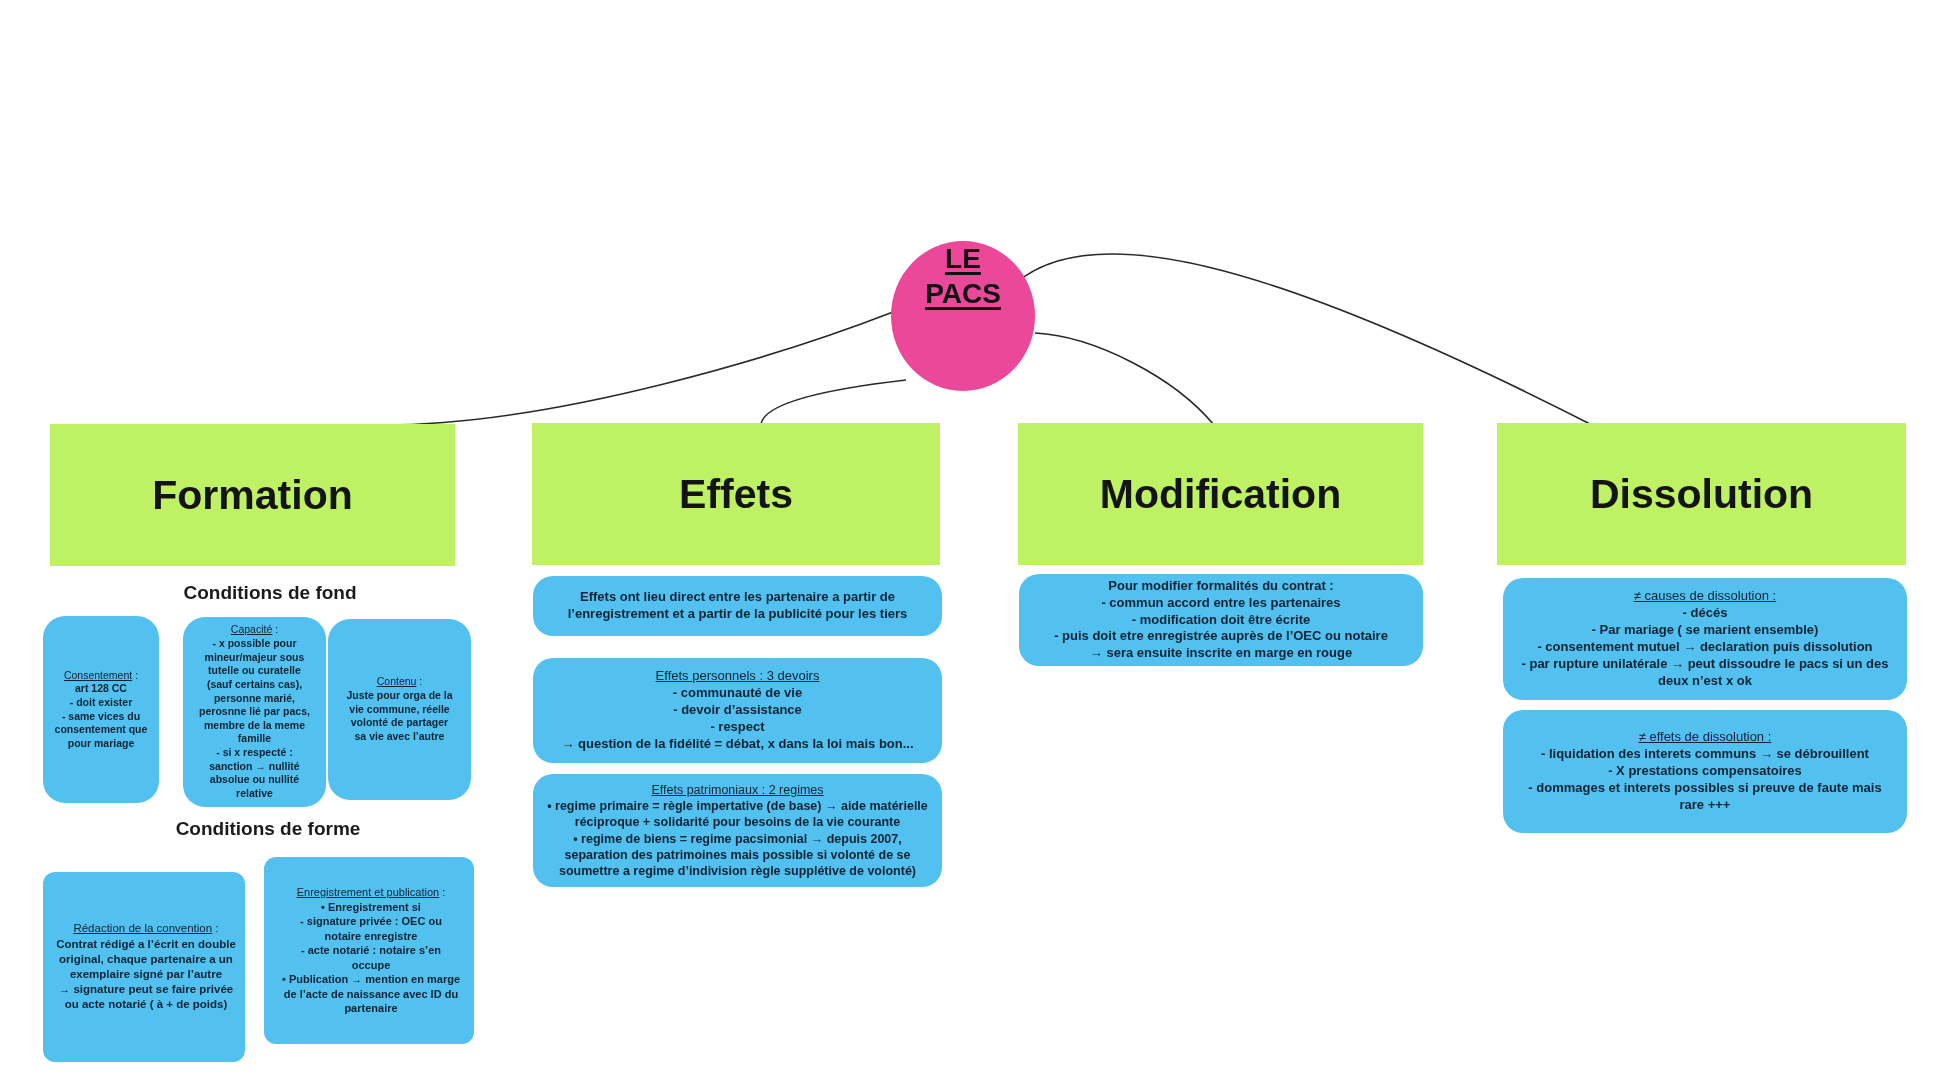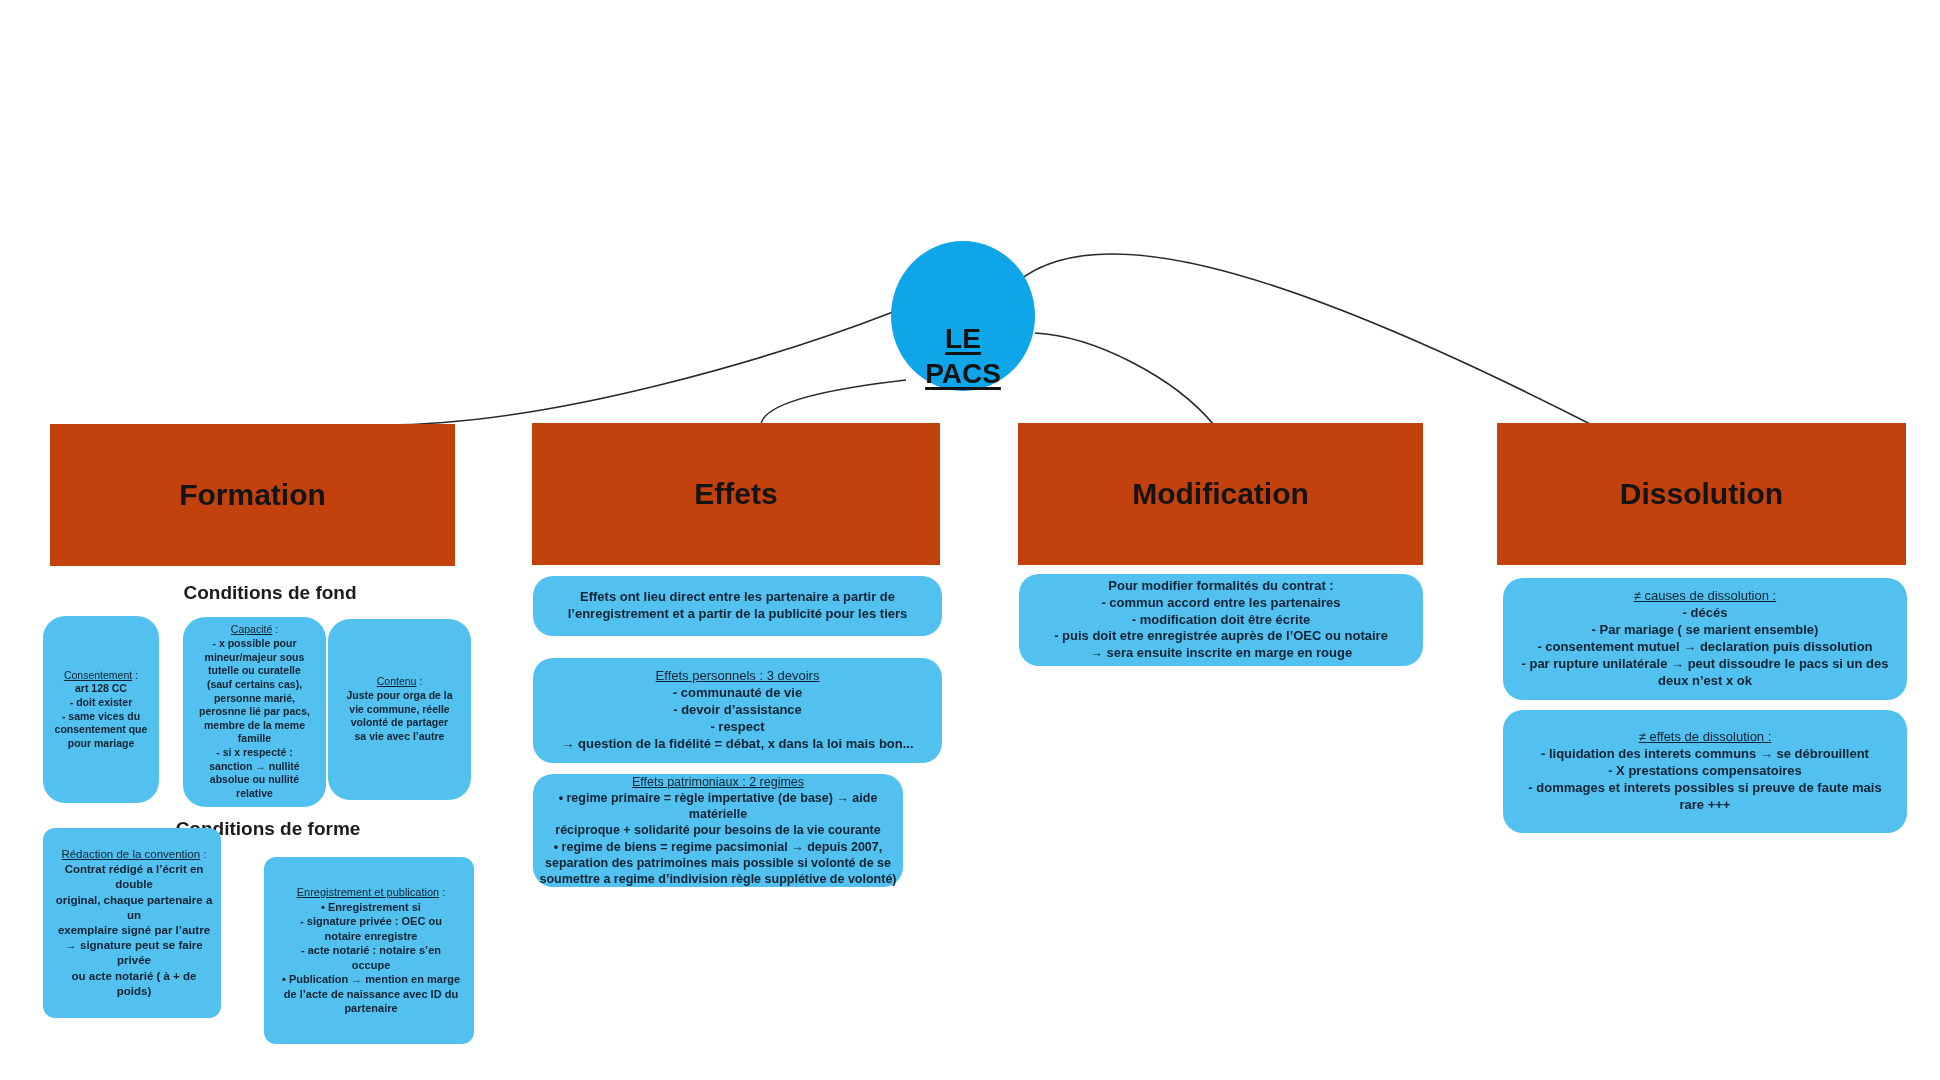--- a/index.html
+++ b/index.html
@@ -11,27 +11,27 @@
   .connectors path{fill:none;stroke:#26282b;stroke-width:1.6;}
 
   .sticky{
     position:absolute;left:453px;top:122px;width:173px;height:176px;box-sizing:border-box;
     background:#fbdf6d;display:flex;align-items:center;justify-content:center;text-align:center;
     font-weight:700;font-size:15px;line-height:1.26;white-space:pre-line;color:#1b1b1b;
     box-shadow:5px 6px 9px rgba(0,0,0,0.28);padding:6px;
   }
   .center-node{
     position:absolute;left:891px;top:241px;width:144px;height:150px;border-radius:50%;
-    background:#0ea5e9;display:flex;align-items:flex-end;justify-content:center;text-align:center;
+    background:#ec4899;display:flex;align-items:flex-start;justify-content:center;text-align:center;
     font-weight:800;font-size:28px;line-height:1.25;white-space:pre-line;color:#121212;
     text-decoration:underline;text-decoration-thickness:3px;text-underline-offset:4px;
   }
   .branch-header{
-    position:absolute;height:142px;background:#c2410c;display:flex;align-items:center;justify-content:center;
-    font-weight:700;font-size:30px;color:#141414;
+    position:absolute;height:142px;background:#bef264;display:flex;align-items:center;justify-content:center;
+    font-weight:700;font-size:41px;color:#141414;
   }
   .hdr-formation{left:50px;top:424px;width:405px;}
   .hdr-effets{left:532px;top:423px;width:408px;}
   .hdr-modification{left:1018px;top:423px;width:405px;}
   .hdr-dissolution{left:1497px;top:423px;width:409px;}
 
   .section-label{
     position:absolute;text-align:center;font-weight:600;font-size:19px;color:#1b1b1b;
   }
   .lbl-fond{left:50px;top:582px;width:440px;}
@@ -46,25 +46,25 @@
   .blue-box .heading .u{text-decoration:underline;}
   .blue-box .body{white-space:pre-line;}
 
   .sm{font-size:10.5px;line-height:1.3;border-radius:22px;}
   .md{font-size:11.5px;line-height:1.32;border-radius:12px;padding-left:12px;}
   .lg{font-size:13px;line-height:1.3;}
 
   .box-consentement{left:43px;top:616px;width:116px;height:187px;}
   .box-capacite{left:183px;top:617px;width:143px;height:190px;padding:0 5px;}
   .box-contenu{left:328px;top:619px;width:143px;height:181px;}
-  .box-redaction{left:43px;top:828px;width:178px;height:190px;}
+  .box-redaction{left:43px;top:872px;width:202px;height:190px;}
   .box-enregistrement{left:264px;top:857px;width:210px;height:187px;font-size:11px;}
   .box-effets-intro{left:533px;top:576px;width:409px;height:60px;}
   .box-effets-personnels{left:533px;top:658px;width:409px;height:105px;}
-  .box-effets-patrimoniaux{left:533px;top:774px;width:370px;height:113px;font-size:12.5px;padding:6px 4px;}
+  .box-effets-patrimoniaux{left:533px;top:774px;width:409px;height:113px;font-size:12.5px;padding:6px 4px;}
   .box-modification{left:1019px;top:574px;width:404px;height:92px;}
   .box-dissolution-causes{left:1503px;top:578px;width:404px;height:122px;padding:6px 4px;}
   .box-dissolution-effets{left:1503px;top:710px;width:404px;height:123px;}
 </style>
 </head>
 <body>
 
 <div class="canvas">
 
   <svg class="connectors" viewBox="0 0 1940 1080">

